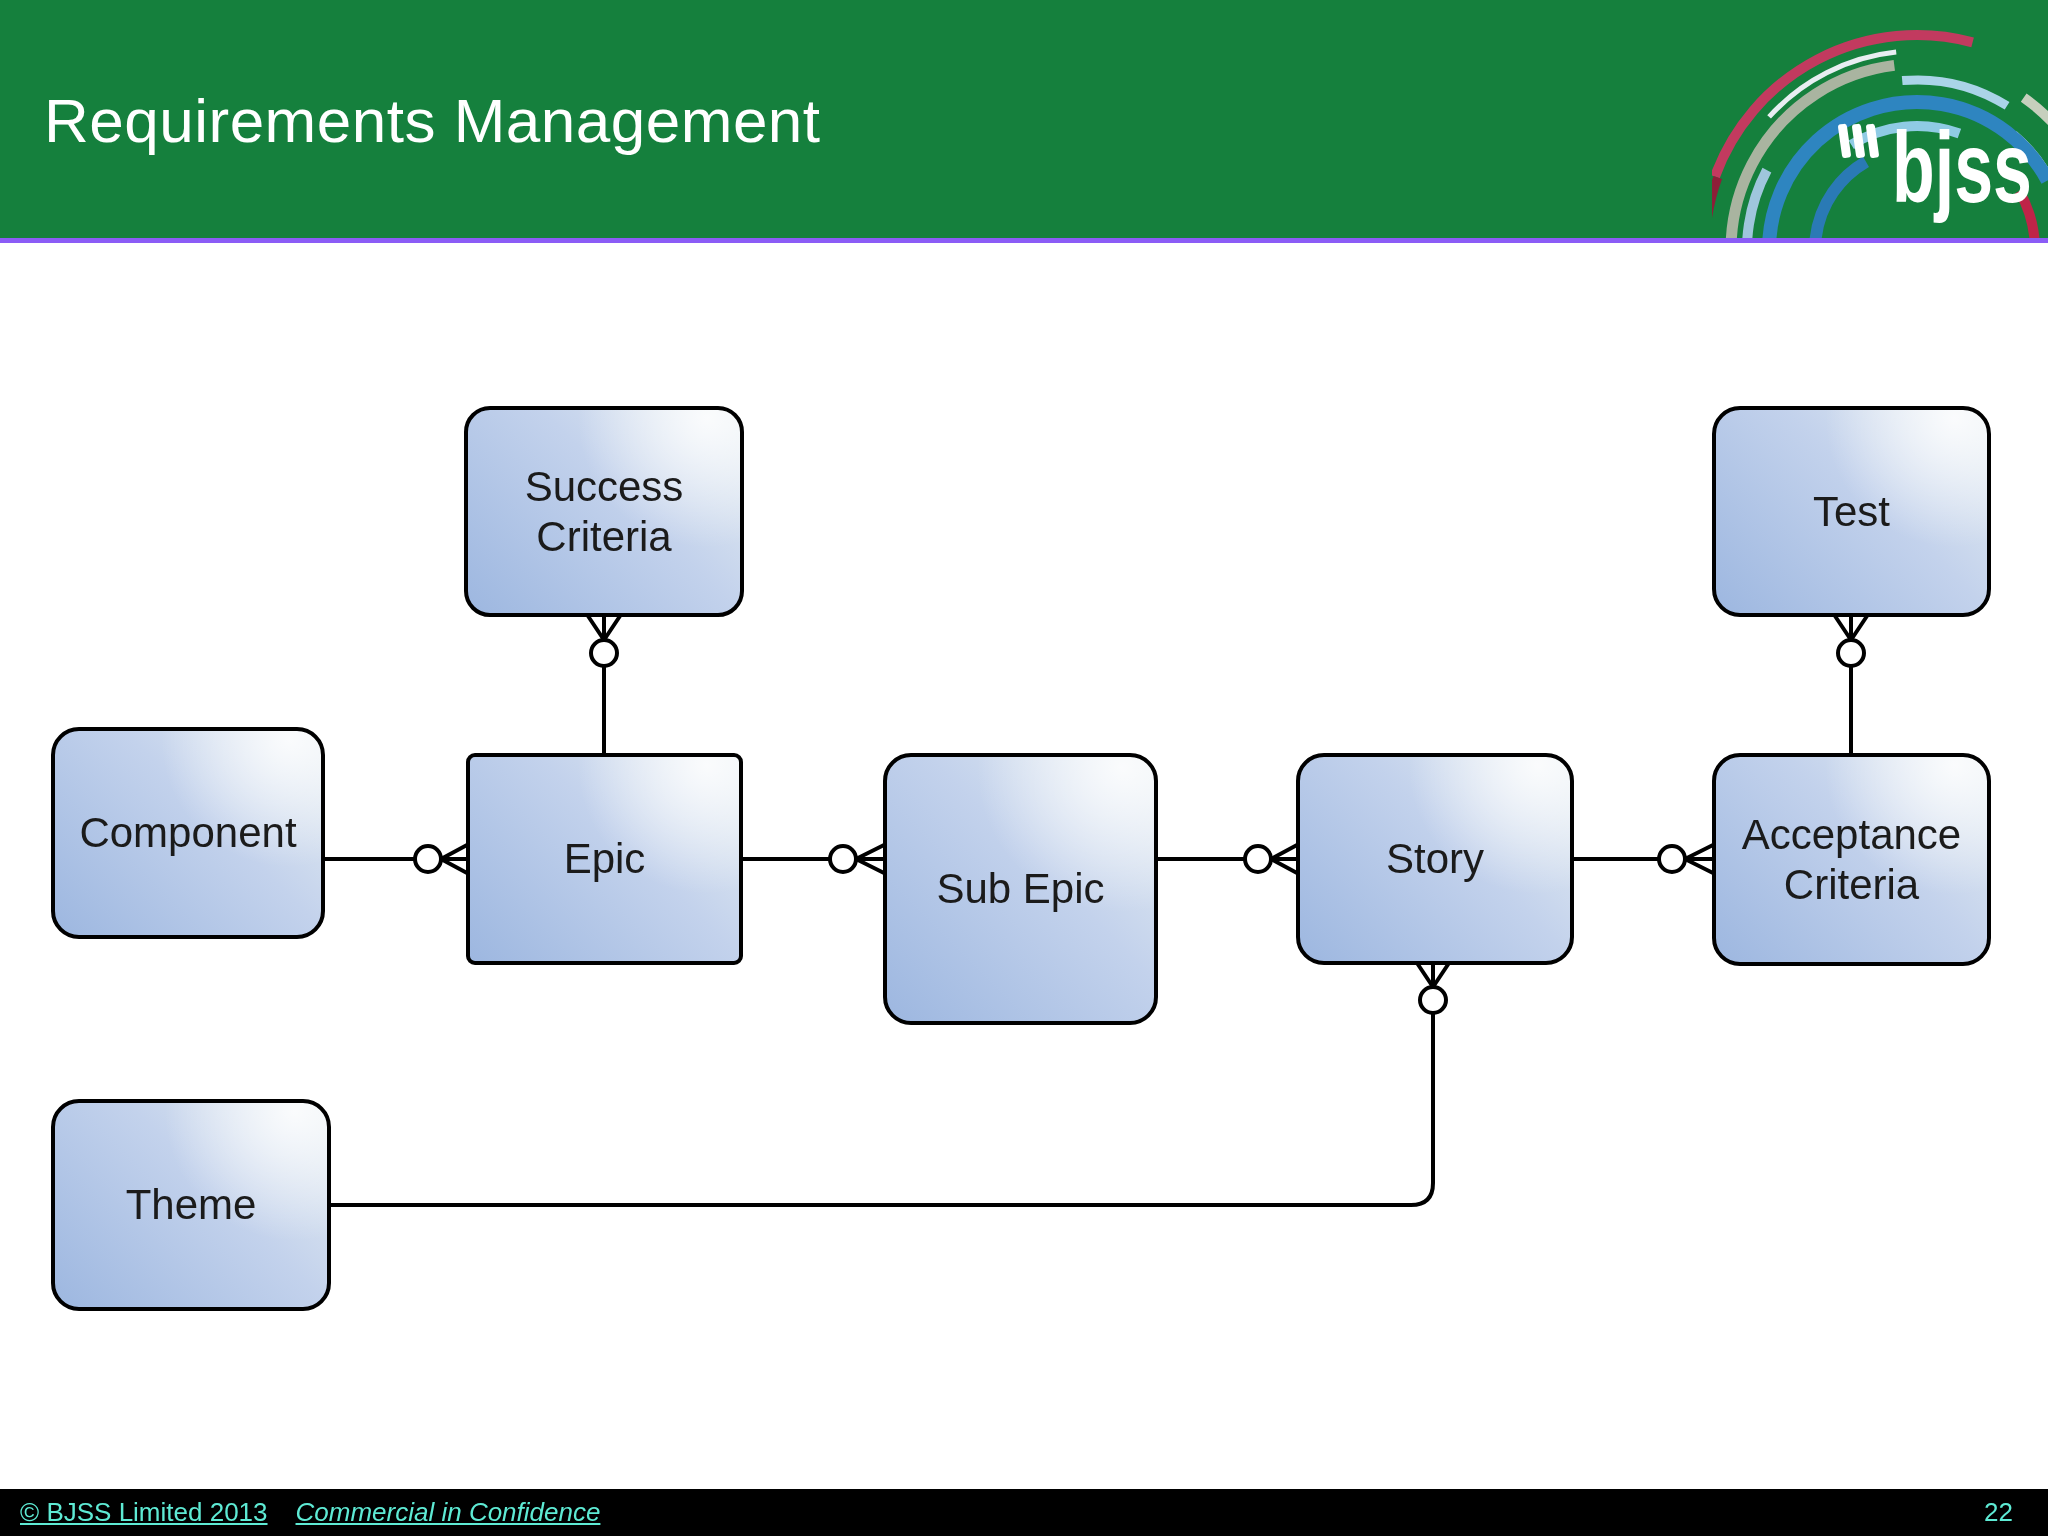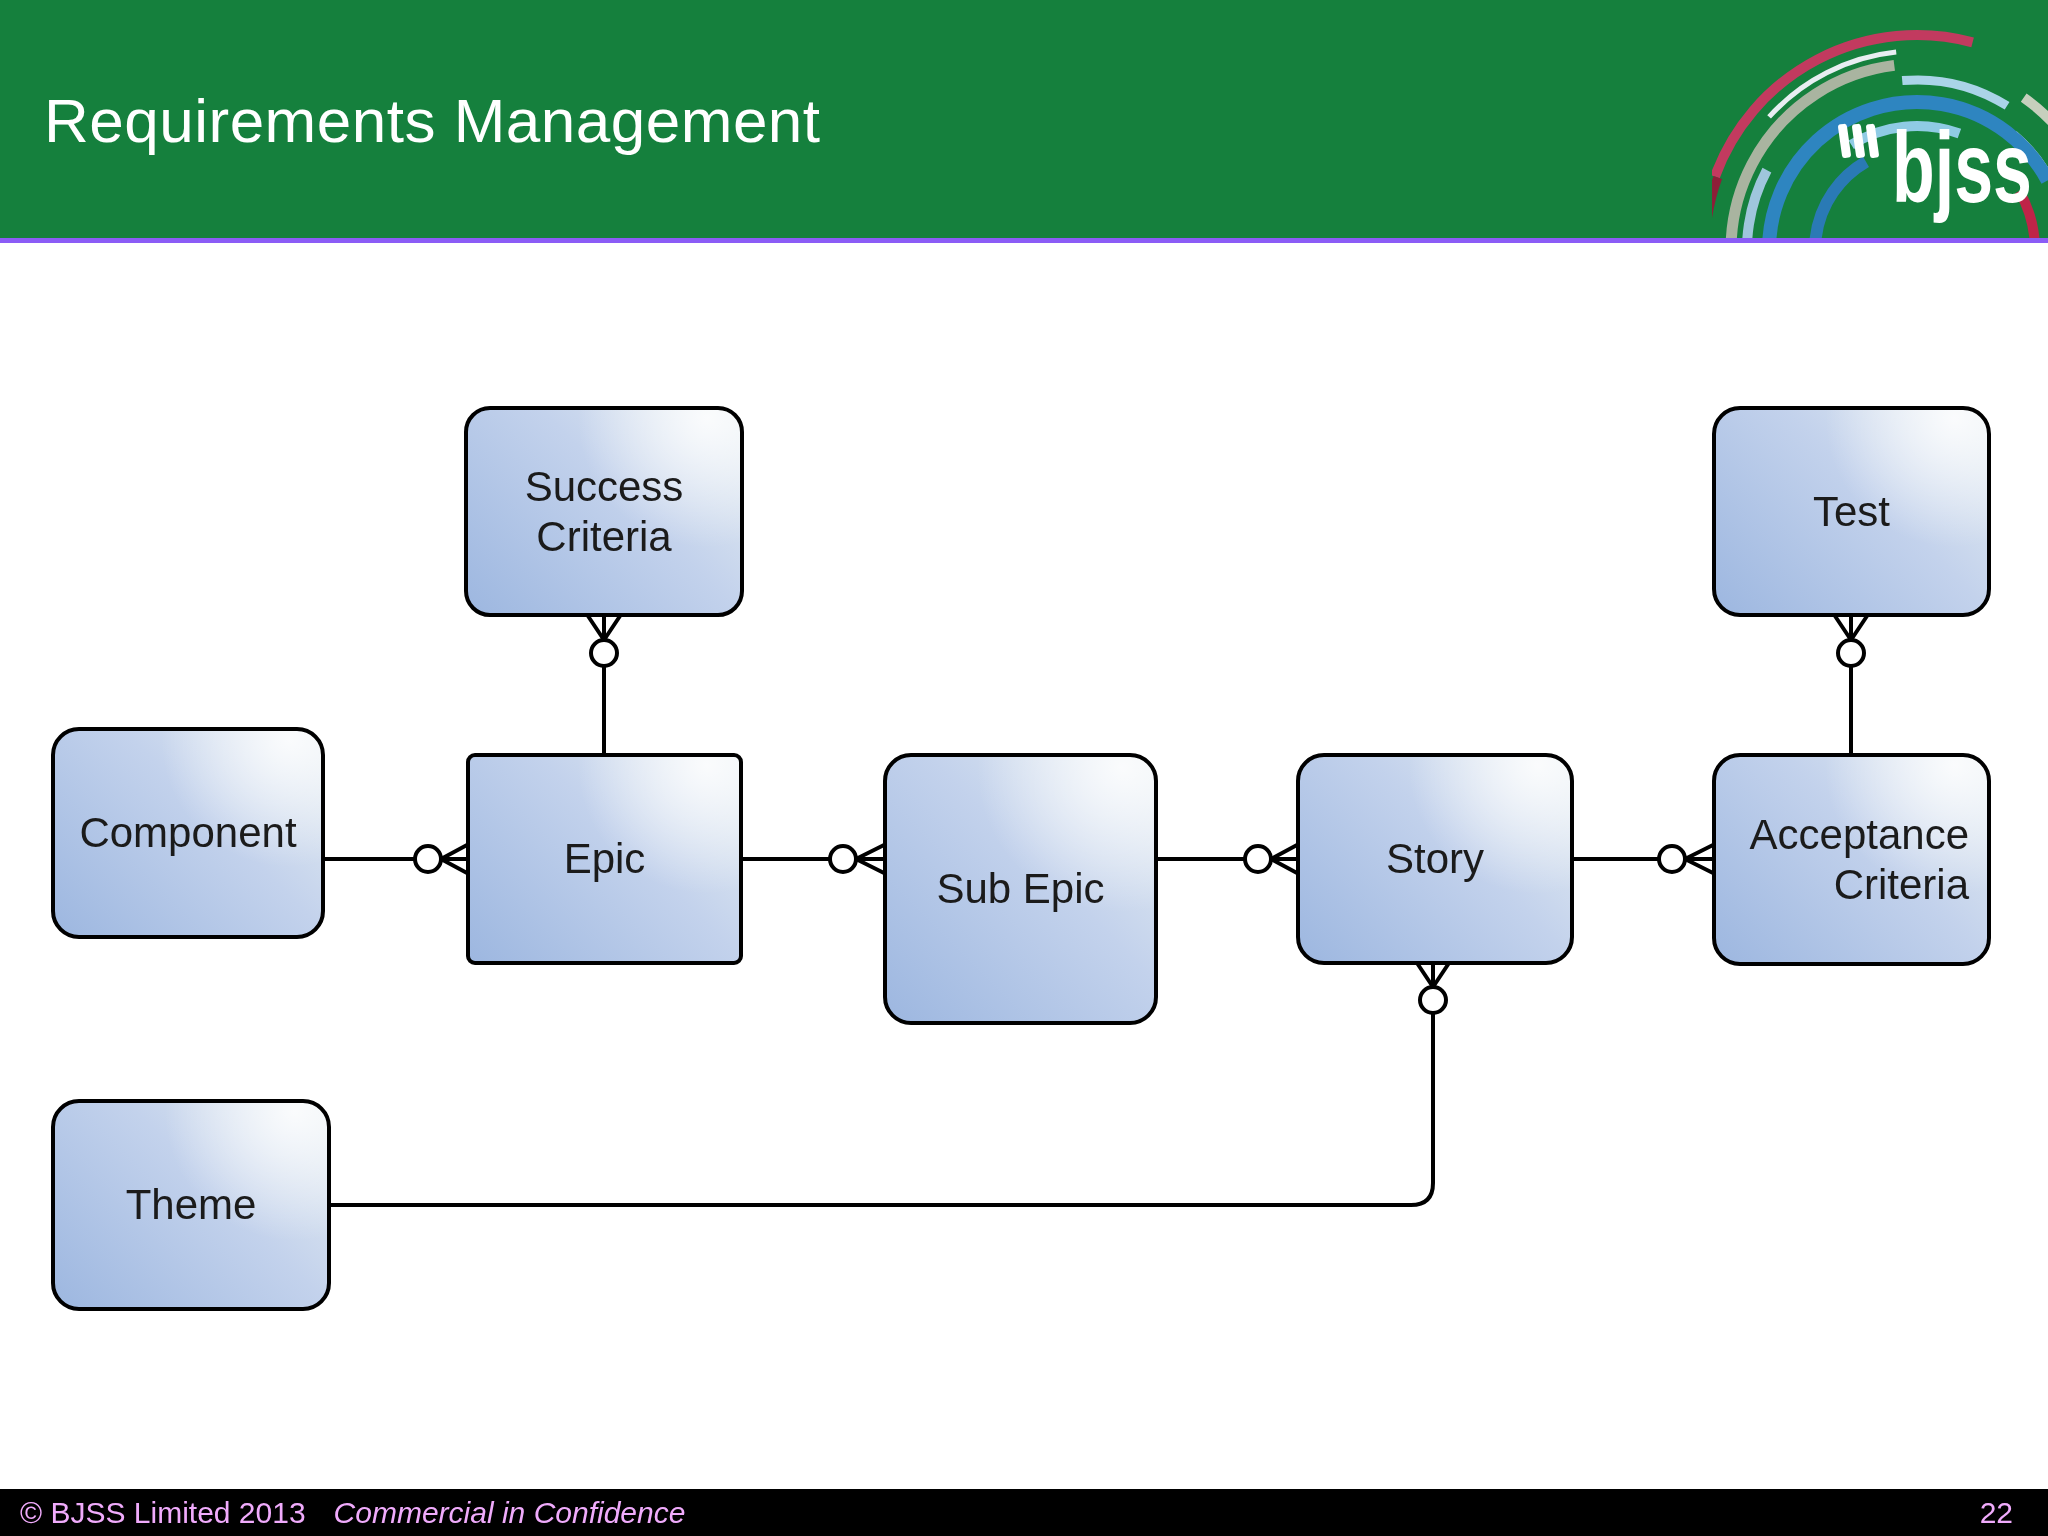--- a/index.html
+++ b/index.html
@@ -44,30 +44,31 @@
       linear-gradient(225deg, #e7eef2 0%, #c3d2ec 42%, #9db7e0 100%);
     padding: 0 18px;
   }
   
   #node-success-criteria   { left: 464px;  top: 163px; width: 280px; height: 211px; border-radius: 26px; }
   #node-test               { left: 1712px; top: 163px; width: 279px; height: 211px; }
   #node-component          { left: 51px;   top: 484px; width: 274px; height: 212px; }
   #node-epic               { left: 466px;  top: 510px; width: 277px; height: 212px; border-radius: 9px; }
   #node-sub-epic           { left: 883px;  top: 510px; width: 275px; height: 272px; }
   #node-story              { left: 1296px; top: 510px; width: 278px; height: 212px; }
-  #node-acceptance-criteria{ left: 1712px; top: 510px; width: 279px; height: 213px; text-align: right; }
+  #node-acceptance-criteria{ left: 1712px; top: 510px; width: 279px; height: 213px; }
   #node-theme              { left: 51px;   top: 856px; width: 280px; height: 212px; }
   
   .footer {
     position: absolute; left: 0; bottom: 0;
     width: 2048px; height: 47px;
     background: #000000;
-    color: #f0abfc;
+    color: #5eead4;
     display: flex; align-items: center;
-    font-size: 30px;
+    font-size: 26px;
+    text-decoration: underline;
   }
   .footer .copyright { margin-left: 20px; }
   .footer .classification { margin-left: 28px; font-style: italic; }
   .footer .page-number { position: absolute; right: 35px; }
 </style>
 </head>
 <body>
 
 <div class="header">
   <div class="page-title">Requirements Management</div>

